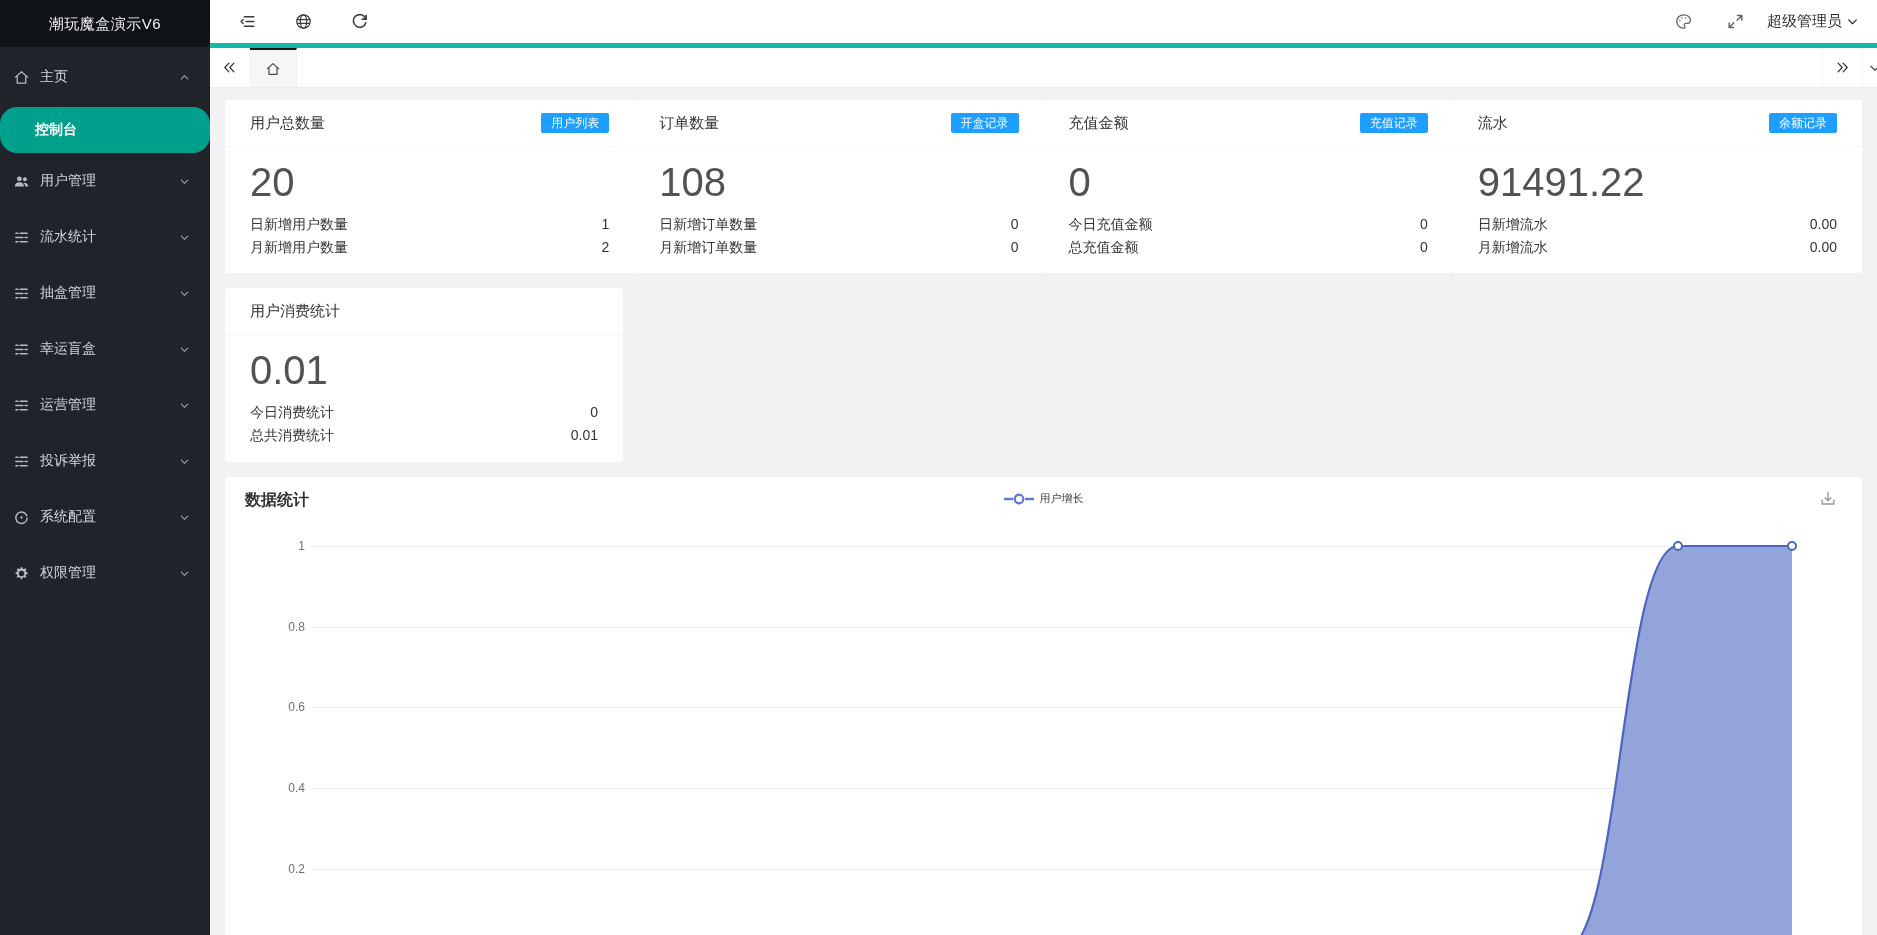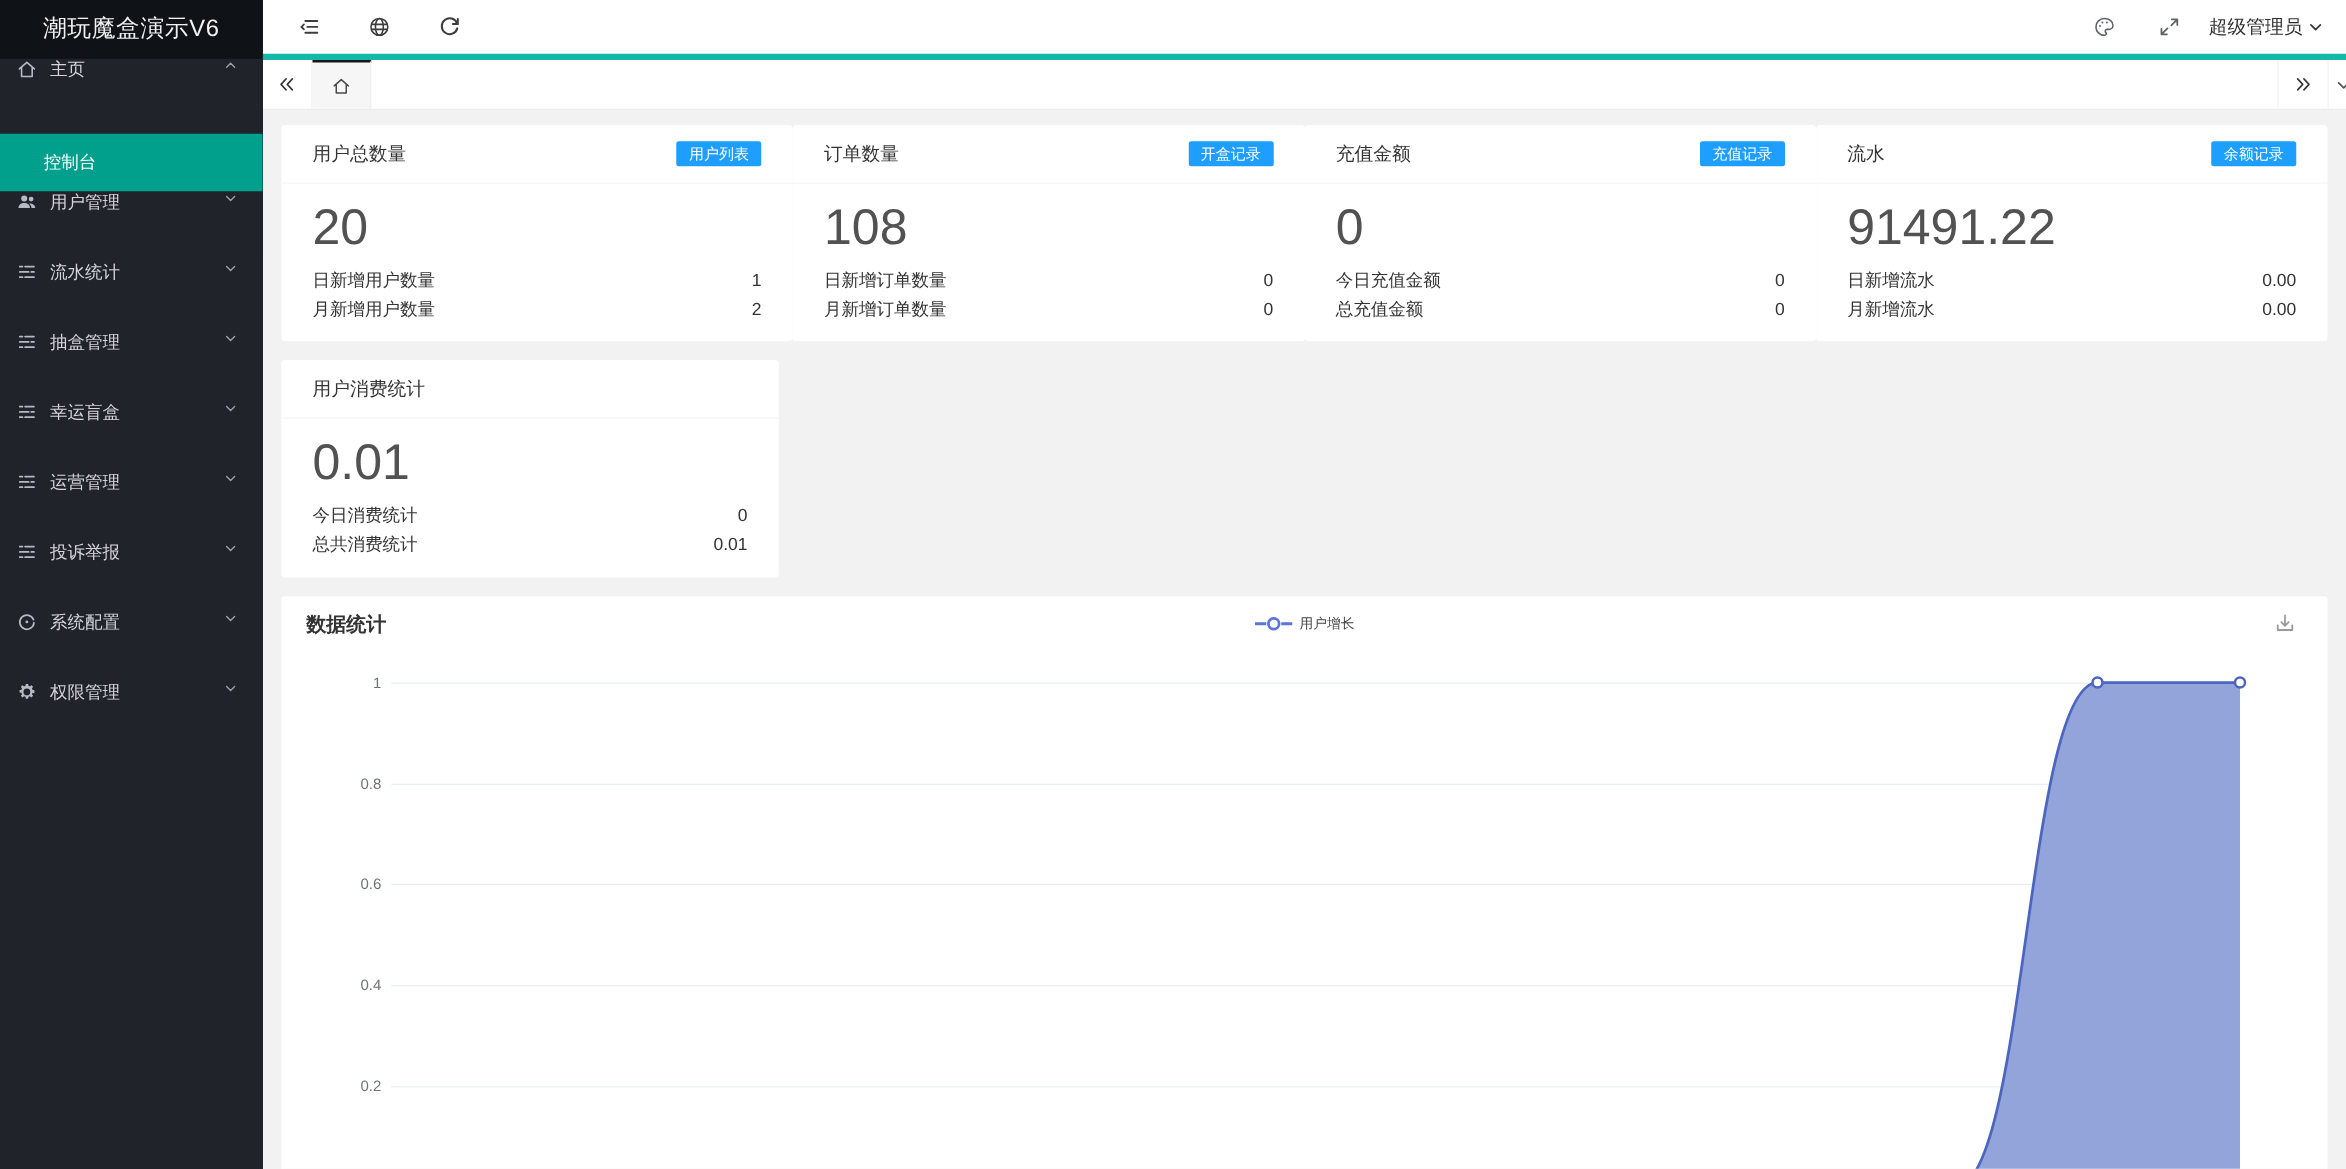--- a/index.html
+++ b/index.html
@@ -2,28 +2,28 @@
 <html><head>
 <meta charset="utf-8">
 <style>
   * { margin:0; padding:0; box-sizing:border-box; }
   html,body { width:1877px; height:935px; overflow:hidden; }
   body { font-family:"Liberation Sans","DejaVu Sans",sans-serif; background:#f2f2f2; color:#333; }
   .ic { display:inline-block; vertical-align:middle; }
 
   
   .sidebar { position:fixed; left:0; top:0; bottom:0; width:210px; background:#20232a; z-index:20; }
-  .logo { height:47px; line-height:47px; text-align:center; background:#0f1216; color:#f2f2f2; font-size:19px; letter-spacing:.5px; }
-  .nav-item { height:56px; display:flex; padding:0 20px 0 13px; color:#d4d6db; font-size:14px; cursor:pointer; }
+  .logo { height:47px; line-height:47px; text-align:center; background:#0f1216; color:#f2f2f2; font-size:15px; letter-spacing:.5px; }
+  .nav-item { height:56px; display:flex; align-items:center; padding:0 20px 0 13px; color:#d4d6db; font-size:14px; cursor:pointer; }
   .nav-item.home { height:60px; }
   .nav-ic { width:17px; height:17px; color:#b6bac2; margin-right:10px; flex:0 0 auto; }
   .nav-label { flex:1; }
   .chev { width:11px; height:11px; color:#9aa0a9; }
   .submenu-item { height:46px; display:flex; align-items:center; padding-left:35px; color:#e8e8e8; font-size:14px; cursor:pointer; }
-  .submenu-item.active { background:#00a08c; color:#fff; font-weight:400; }
+  .submenu-item.active { background:#00a08c; color:#fff; font-weight:700;border-radius:17px; }
 
   
   .main { margin-left:210px; height:100%; }
   .topbar { height:48px; background:#fff; border-bottom:5px solid #14b8a6; display:flex; align-items:center; padding:0 18px 0 17px; }
   .tool-btn { width:40px; height:40px; display:flex; align-items:center; justify-content:center; color:#3c3c3c; cursor:pointer; margin-right:16px; }
   .tool-btn .ic { width:19px; height:19px; }
   .topbar-right { margin-left:auto; display:flex; align-items:center; }
   .topbar-right .tool-btn { margin-right:12px; color:#5f6368; }
   .user-block { display:flex; align-items:center; gap:4px; font-size:15px; color:#2f2f2f; cursor:pointer; }
   .user-block .ic { width:13px; height:13px; color:#333; }

